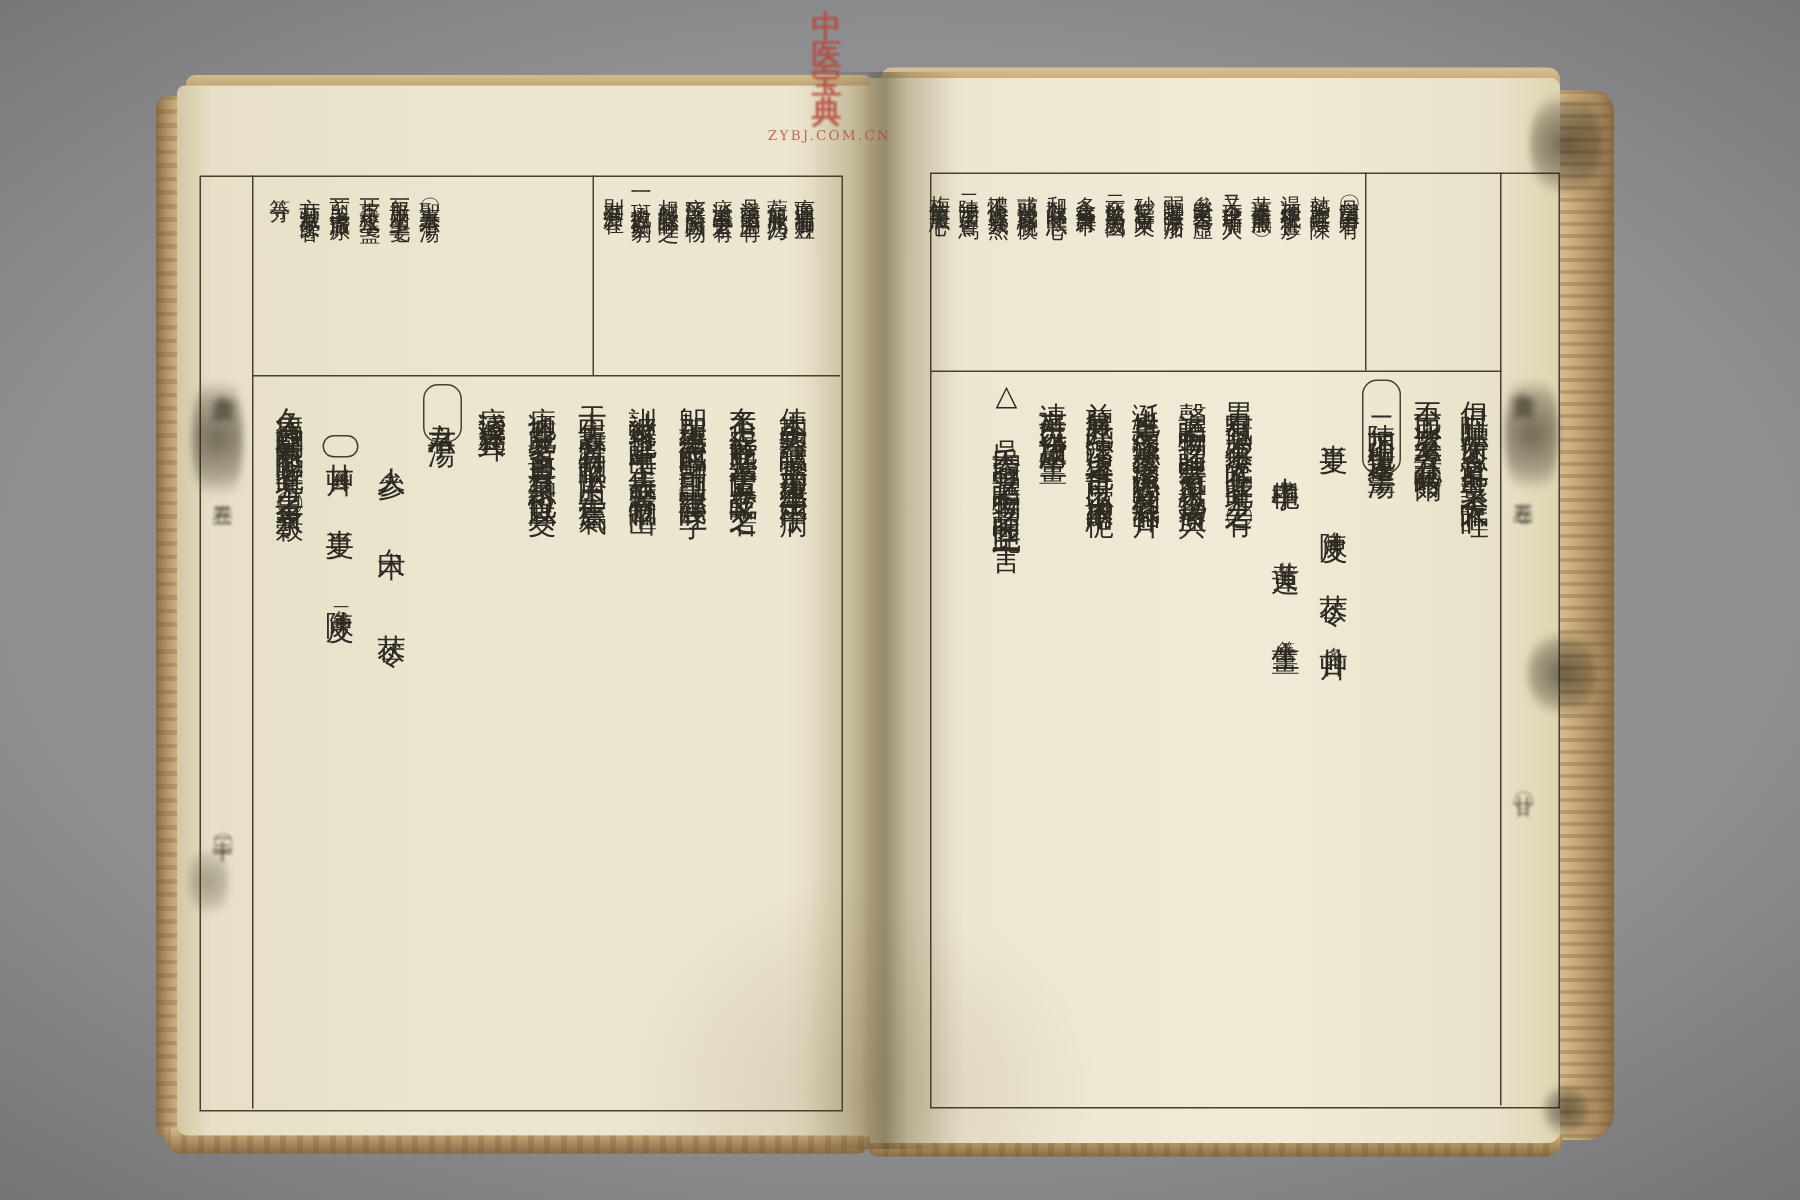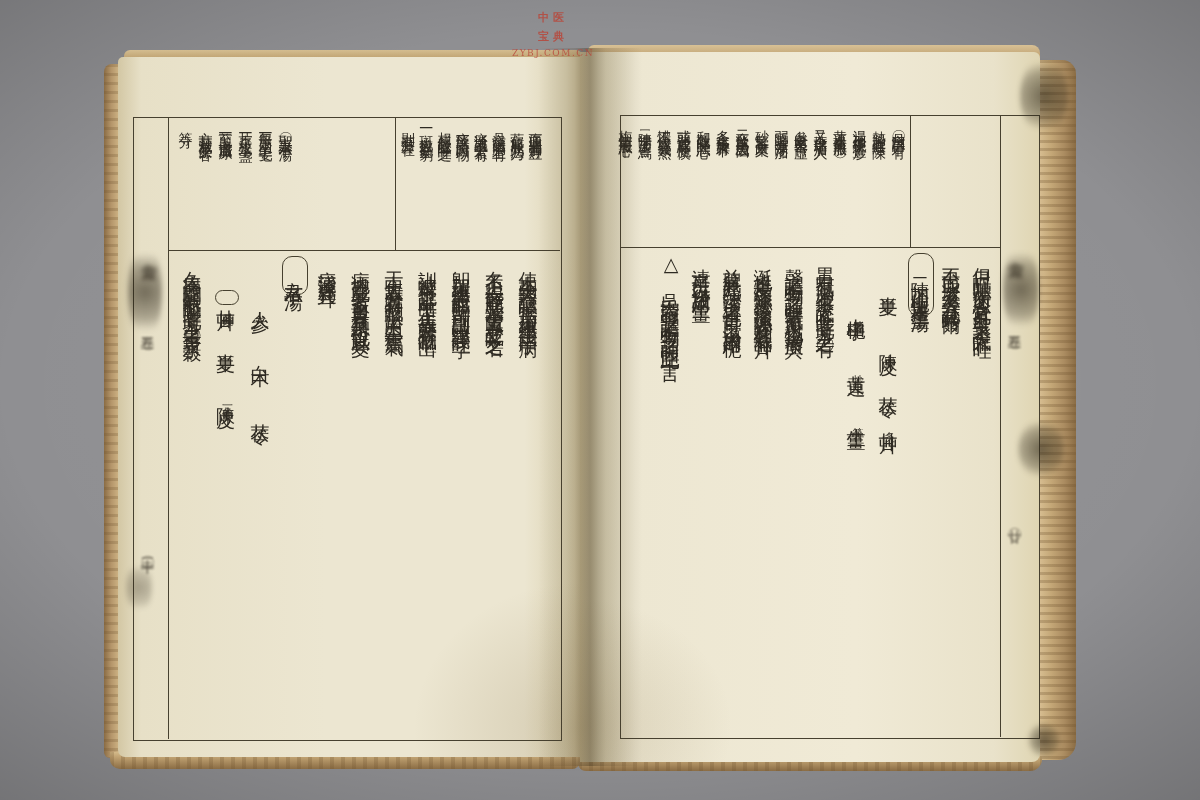--- a/index.html
+++ b/index.html
@@ -69,21 +69,21 @@
   .herb{letter-spacing:3px;}
   .ann{font-size:11px;letter-spacing:1px;opacity:.92;}
   .mg{position:absolute;z-index:5;writing-mode:vertical-rl;text-orientation:upright;color:#3a342a;font-size:16px;letter-spacing:2px;}
   .blur1{filter:blur(1.1px);opacity:.85;}
   .blur2{filter:blur(2px);opacity:.8;}
   
   .blob{position:absolute;z-index:6;border-radius:50%;filter:blur(2.5px);
     background:radial-gradient(circle, rgba(43,36,22,.62) 0%, rgba(43,36,22,.30) 50%, rgba(0,0,0,0) 74%);}
   
   .wm{position:absolute;left:505px;top:8px;width:96px;z-index:7;text-align:center;color:#b8473a;}
-  .wm-seal{margin:0 auto;width:44px;font-size:11px;font-weight:bold;line-height:19px;
+  .wm-seal{margin:0 auto;width:44px;font-size:20px;font-weight:bold;line-height:19px;
     letter-spacing:4px;filter:blur(.7px);opacity:.85;}
   .wm-site{margin-top:2px;font-size:9px;letter-spacing:1.5px;opacity:.8;filter:blur(.3px);}
 </style>
 </head>
 <body>
 
 <div class="vignette"></div>
 <div class="book-shadow"></div>
 
 <div class="edge edge-top-l"></div>

